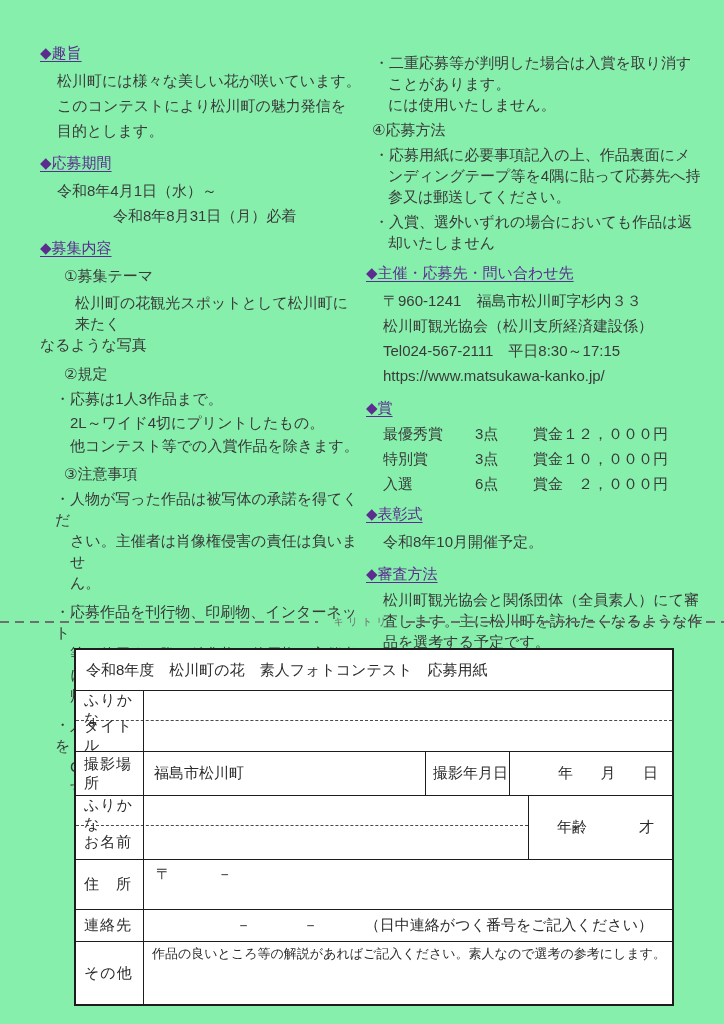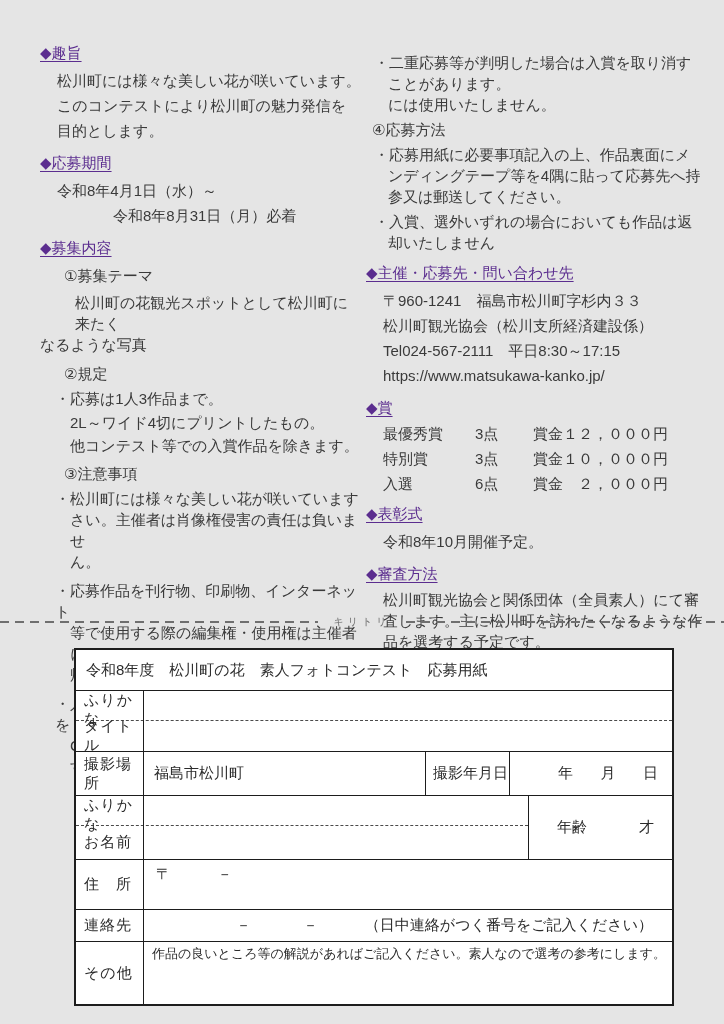--- a/index.html
+++ b/index.html
@@ -2,21 +2,21 @@
 <html><head>
 <meta charset="utf-8">
 <style>
   html,body { margin:0; padding:0; background:#ffffff; }
   body {
     width:724px; height:1024px;
     font-family:"Liberation Sans","DejaVu Sans",sans-serif;
     color:#3a3a3a;
     -webkit-font-smoothing:antialiased;
   }
-  .page { position:relative; width:724px; height:1024px; background:#e5e5e5; overflow:hidden; }
+  .page { position:relative; width:724px; height:1024px; background:#86efac; overflow:hidden; }
 
   
   .col { position:absolute; font-size:15px; }
   .col-left  { left:40px;  top:42px; width:322px; }
   .col-right { left:366px; top:52px; width:346px; }
 
   .hd {
     color:#5b2d8f; font-weight:400; font-size:15px;
     text-decoration:underline; text-underline-offset:3px;
     margin:9px 0 5px 0; line-height:21px;
@@ -84,21 +84,21 @@
 
     <h3 class="hd">◆募集内容</h3>
     <div class="sp l-ind2">①募集テーマ</div>
     <div class="ln l-theme1 g4">松川町の花観光スポットとして松川町に来たく</div>
     <div class="ln">なるような写真</div>
     <div class="sp l-ind2 g6">②規定</div>
     <div class="sp l-bul">・応募は1人3作品まで。</div>
     <div class="l-sub">2L～ワイド4切にプリントしたもの。</div>
     <div class="l-sub">他コンテスト等での入賞作品を除きます。</div>
     <div class="sp l-ind2 g4">③注意事項</div>
-    <div class="ln l-bul g2">・松川町には様々な美しい花が咲いています</div>
+    <div class="ln l-bul g2">・人物が写った作品は被写体の承諾を得てくだ</div>
     <div class="ln l-cont">さい。主催者は肖像権侵害の責任は負いませ</div>
     <div class="ln l-cont">ん。</div>
     <div class="ln l-bul g8">・応募作品を刊行物、印刷物、インターネット</div>
     <div class="ln l-cont">等で使用する際の編集権・使用権は主催者に</div>
     <div class="ln l-cont">帰属します。</div>
     <div class="ln l-bul g8">・入賞・入選作品は、後日ネガまたはデータを</div>
     <div class="ln l-cont">CDに保存したものをご提出いただきます。</div>
   </div>
 
   <div class="col col-right">

